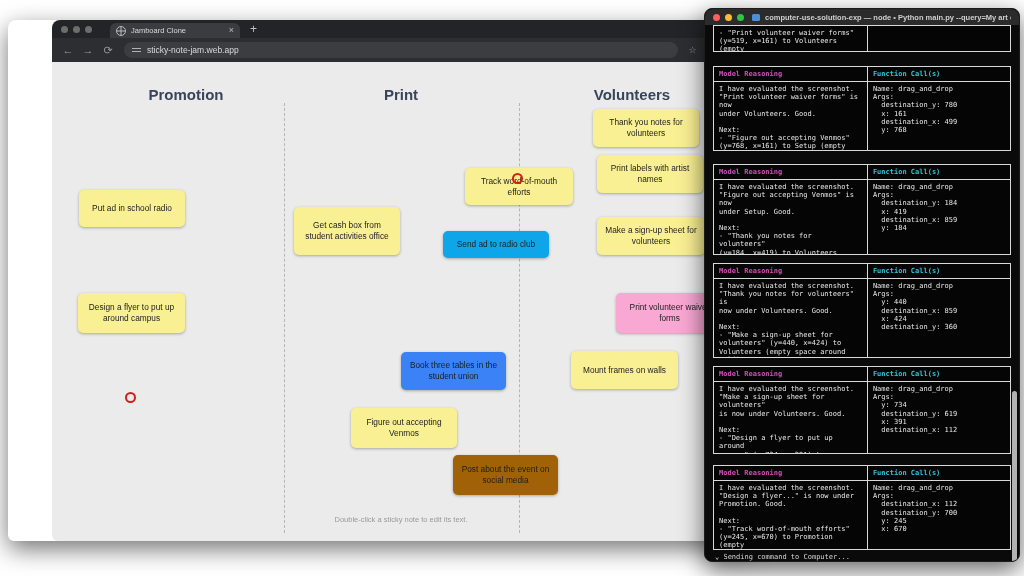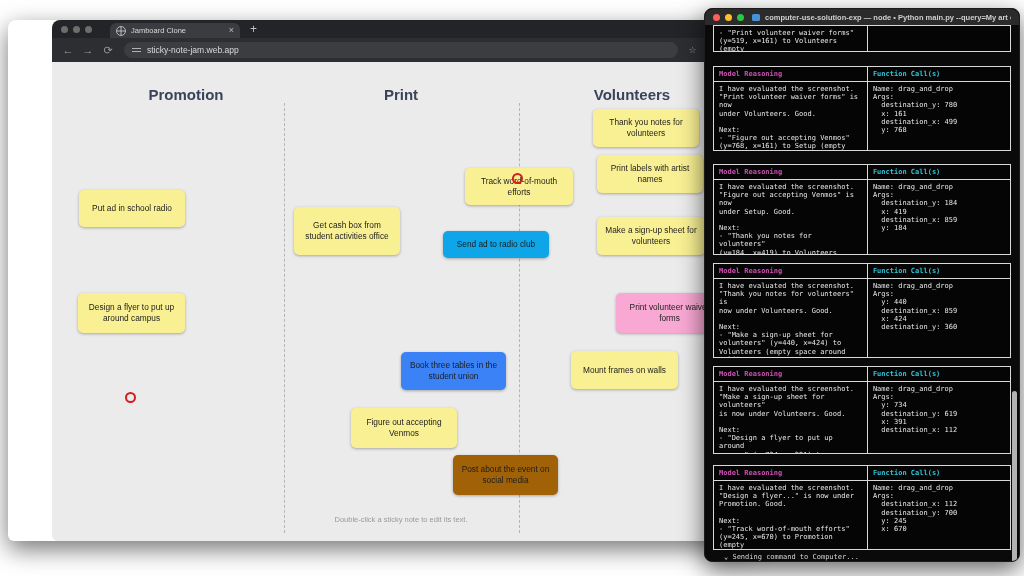--- a/index.html
+++ b/index.html
@@ -256,15 +256,15 @@
 space around y=700, x=112)</div>
           <div class="pb-cell cell-r">Name: drag_and_drop
 Args:
   destination_x: 112
   destination_y: 700
   y: 245
   x: 670</div>
         </div>
       </div>
     </div>
-  <div class="term-status" style="top:544px;margin-left:9px;">⌄ Sending command to Computer...</div>
+  <div class="term-status" style="top:544px;">⌄ Sending command to Computer...</div>
   <div class="term-scrollbar" style="right:2px;top:382px;height:172px;"></div>
 </div>
 
 </body></html>

